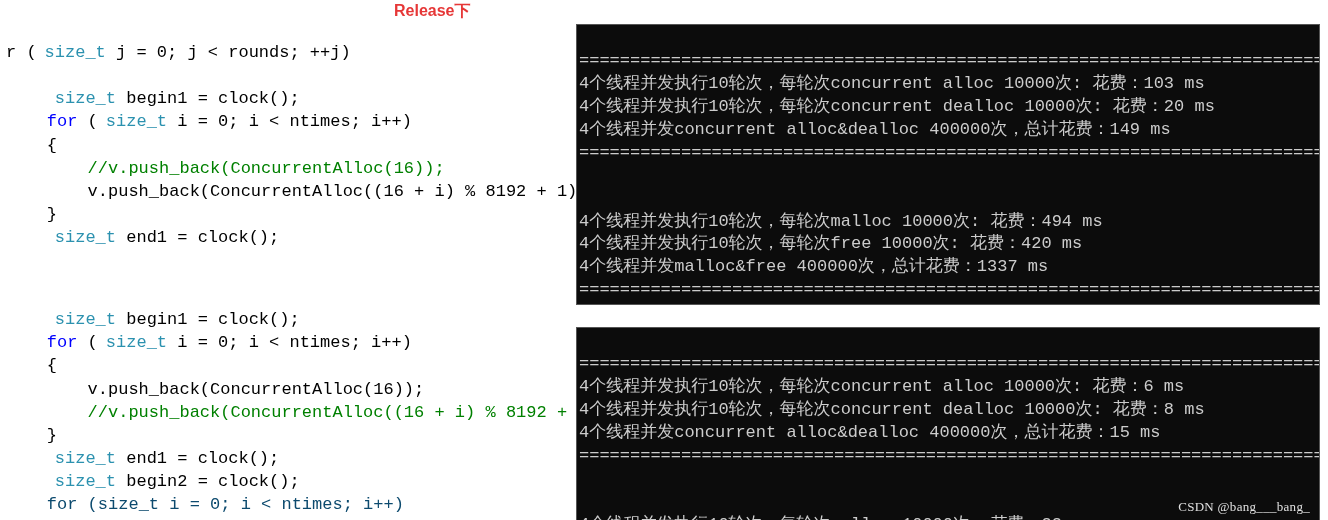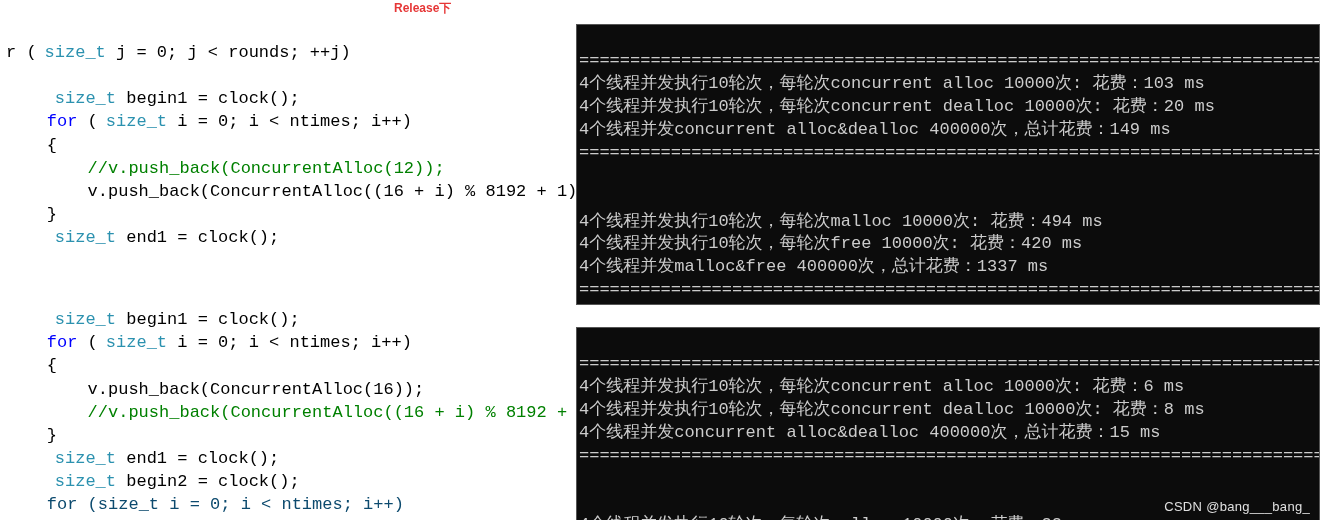--- a/index.html
+++ b/index.html
@@ -13,21 +13,21 @@
     position: relative;
     overflow: hidden;
   }
   .title {
     position: absolute;
     top: 0px;
     left: 394px;
     color: #e63737;
     font-weight: bold;
     font-family: "Microsoft YaHei", sans-serif;
-    font-size: 12px;
+    font-size: 16px;
   }
   .left-col {
     position: absolute;
     left: 0;
     top: 18px;
     width: 575px;
   }
   .code-block {
     white-space: pre;
     font-size: 17px;
@@ -54,40 +54,40 @@
     white-space: pre;
     padding: 2px 2px;
     margin-bottom: 10px;
     border: 1px solid #555;
     overflow: hidden;
   }
   .watermark {
     position: absolute;
     right: 18px;
     bottom: 4px;
-    font-family: Liberation Sans, sans-serif;
+    font-family: Liberation Serif, serif;
     font-size: 13px;
     color: #e0e0e0;
     letter-spacing: 0.3px;
   }
 </style>
 </head>
 <body>
 
 <div class="title">Release下</div>
 
 <div class="left-col">
 
   <div class="code-block">
 <span><span>r (</span><span class="type">size_t</span><span> j = 0; j &lt; rounds; ++j)</span></span>
 
 <span><span>    </span><span class="type">size_t</span><span> begin1 = clock();</span></span>
 <span><span>    </span><span class="kw">for</span><span> (</span><span class="type">size_t</span><span> i = 0; i &lt; ntimes; i++)</span></span>
 <span>    {</span>
-<span class="comment">        //v.push_back(ConcurrentAlloc(12));</span>
+<span class="comment">        //v.push_back(ConcurrentAlloc(16));</span>
 <span>        v.push_back(ConcurrentAlloc((16 + i) % 8192 + 1));</span>
 <span>    }</span>
 <span><span>    </span><span class="type">size_t</span><span> end1 = clock();</span></span>
 </div>
 
   <div style="height:36px"></div>
 
   <div class="code-block">
 <span><span>    </span><span class="type">size_t</span><span> begin1 = clock();</span></span>
 <span>    <span class="kw">for</span><span> (</span><span class="type">size_t</span><span> i = 0; i &lt; ntimes; i++)</span></span>

